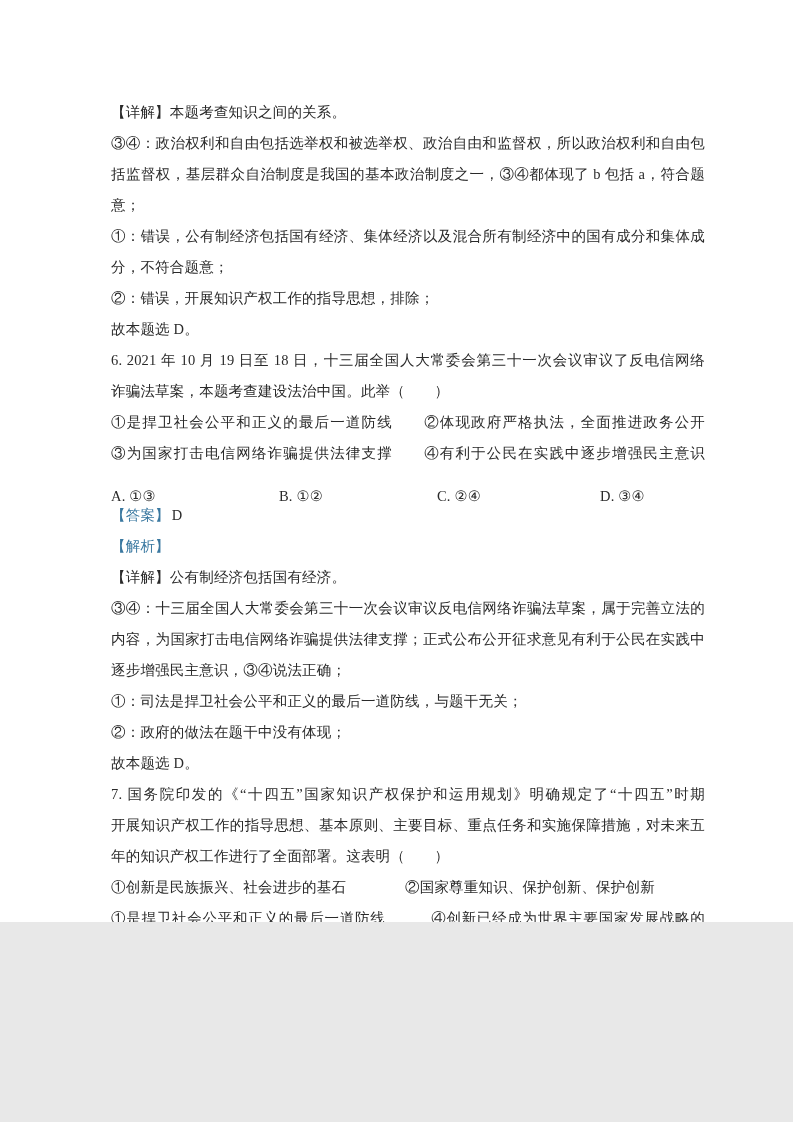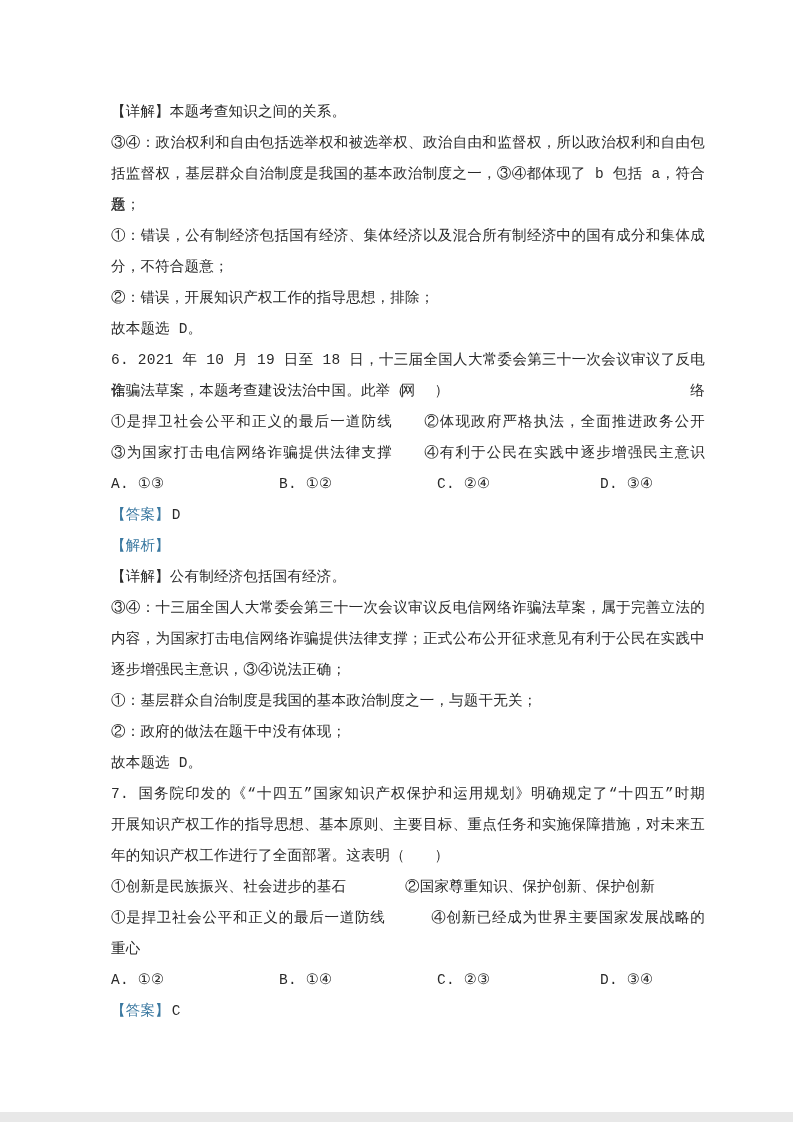--- a/index.html
+++ b/index.html
@@ -5,24 +5,24 @@
   :root {
     --page-bg: #ffffff;
     --body-text: #2a2a2a;
     --answer-accent: #3a78a0;
   }
   * { box-sizing: border-box; }
   html, body { margin: 0; padding: 0; background: #e8e8e8; }
   .page {
     position: relative;
     width: 793px;
-    height: 1112px;
+    height: 922px;
     margin: 0 auto;
     background: var(--page-bg);
-    font-family: Liberation Mono, monospace;
+    font-family: Liberation Serif, serif;
     color: var(--body-text);
     overflow: hidden;
   }
   .content {
     position: absolute;
     left: 111px;
     top: 97px;
     width: 594px;
   }
   .line {
@@ -34,21 +34,21 @@
     text-align: left;
   }
   .line.fill {
     text-align: justify;
     text-align-last: justify;
   }
   .options-row {
     display: grid;
     grid-template-columns: 168px 158px 163px 1fr;
   }
-  .opt { display: block; }
+  .opt { display: block; margin-top: 12px; }
   .answer-label { color: var(--answer-accent); }
   .answer-value { color: var(--body-text); padding-left: 2px; }
 </style>
 </head>
 <body>
 
 <div class="page">
   <div class="content">
 
     <div class="line">【详解】本题考查知识之间的关系。</div>
@@ -76,21 +76,21 @@
       <span class="answer-label">【答案】</span><span class="answer-value">D</span>
     </div>
     <div class="line">
       <span class="answer-label">【解析】</span>
     </div>
 
     <div class="line">【详解】公有制经济包括国有经济。</div>
     <div class="line fill">③④：十三届全国人大常委会第三十一次会议审议反电信网络诈骗法草案，属于完善立法的</div>
     <div class="line fill">内容，为国家打击电信网络诈骗提供法律支撑；正式公布公开征求意见有利于公民在实践中</div>
     <div class="line">逐步增强民主意识，③④说法正确；</div>
-    <div class="line">①：基层群众自治制度是我国的基本政治制度之一，与题干无关；</div>
+    <div class="line">①：司法是捍卫社会公平和正义的最后一道防线，与题干无关；</div>
     <div class="line">②：政府的做法在题干中没有体现；</div>
     <div class="line">故本题选 D。</div>
 
     <div class="line fill">7. 国务院印发的《“十四五”国家知识产权保护和运用规划》明确规定了“十四五”时期</div>
     <div class="line fill">开展知识产权工作的指导思想、基本原则、主要目标、重点任务和实施保障措施，对未来五</div>
     <div class="line">年的知识产权工作进行了全面部署。这表明（　　）</div>
     <div class="line">①创新是民族振兴、社会进步的基石　　　　②国家尊重知识、保护创新、保护创新</div>
     <div class="line fill">①是捍卫社会公平和正义的最后一道防线　　　④创新已经成为世界主要国家发展战略的</div>
     <div class="line">重心</div>
 

